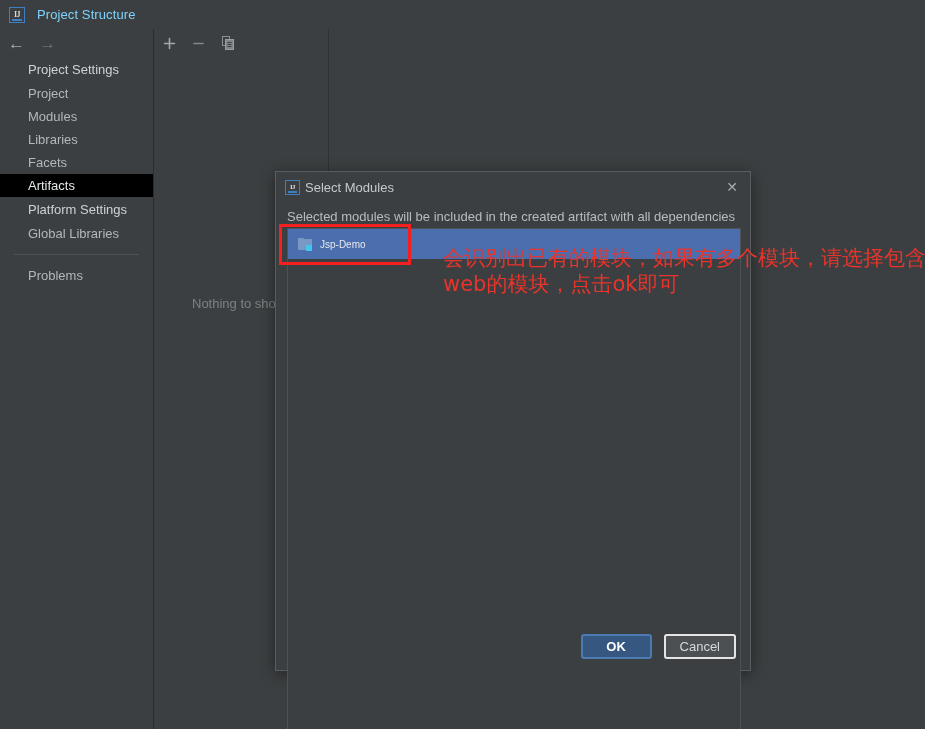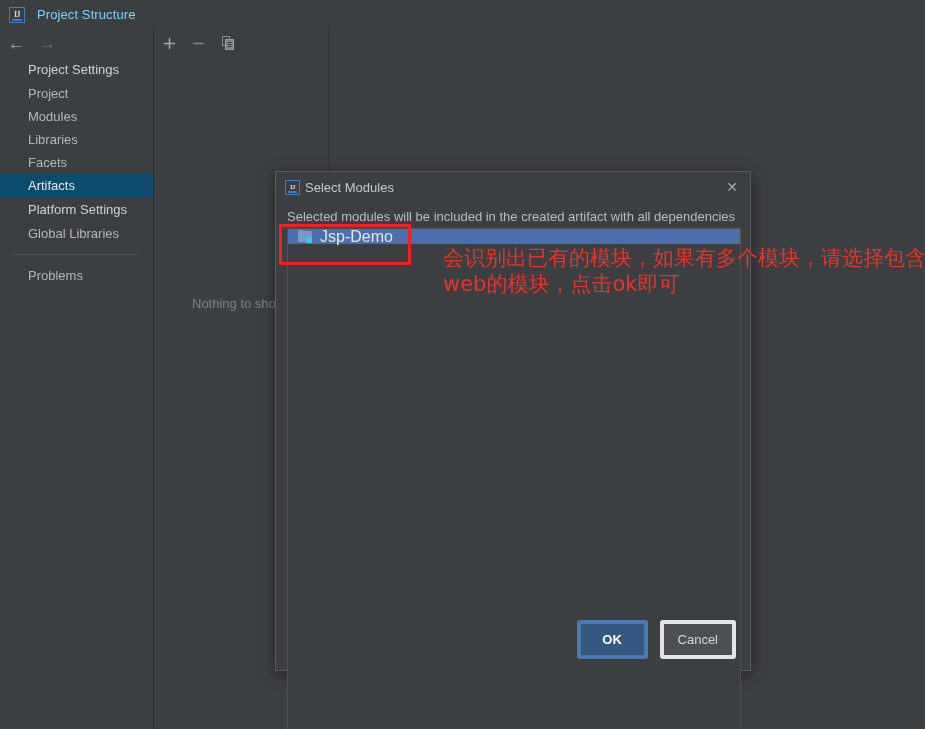--- a/index.html
+++ b/index.html
@@ -42,21 +42,21 @@
   .nav-arrow.dim { color: #6d7174; }
 
   .section-title {
     font-size: 13px; font-weight: normal; color: #cfd2d4;
     padding: 5px 0 5px 28px;
   }
   .nav-item {
     font-size: 13px; color: #b4b7b9; padding: 4px 0 4px 28px; height: 23px;
     line-height: 15px; white-space: nowrap;
   }
-  .nav-item.selected { background: #0c4a6e; color: #e5e8ea; }
+  .nav-item.selected { background: #000000; color: #e5e8ea; }
   .divider-line { height: 1px; background: #4f5255; margin: 9px 14px 9px 14px; }
 
   
   .toolbar {
     position: absolute; left: 155px; top: 29px; width: 770px; height: 28px;
     display: flex; align-items: center; padding-left: 8px; gap: 16px;
   }
   .tb-icon { color: #9a9d9e; display: inline-flex; align-items: center; }
   .content-split {
     position: absolute; left: 328px; top: 29px; width: 1px; height: 700px; background: #2f3132;
@@ -96,22 +96,22 @@
 
   .dlg-desc {
     font-size: 13px; color: #b9bcbe; padding: 7px 0 6px 11px; white-space: nowrap;
   }
 
   .list-box {
     position: absolute; left: 11px; top: 56px; width: 454px; height: 572px;
     background: #3c3f41; border: 1px solid #4f5255; overflow: hidden;
   }
   .list-row {
-    height: 15px; display: flex; align-items: center; padding-left: 10px;
-    font-size: 16px; color: #bcbfc1;
+    height: 30px; display: flex; align-items: center; padding-left: 10px;
+    font-size: 10px; color: #bcbfc1;
   }
   .list-row.selected { background: #4b6eaf; color: #e6e9eb; }
   .module-icon {
     width: 15px; height: 13px; margin-right: 7px; position: relative; flex: none;
   }
   .module-icon .folder {
     position: absolute; left: 0; top: 1px; width: 14px; height: 11px;
     background: #7a98c4; border-radius: 1px;
   }
   .module-icon .tab {
@@ -119,23 +119,23 @@
   }
   .module-icon .chip {
     position: absolute; left: 8px; top: 7px; width: 6px; height: 6px; background: #41c6f0;
   }
 
   .dlg-buttons {
     position: absolute; left: 0; right: 0; bottom: 11px; display: flex;
     justify-content: flex-end; gap: 12px; padding-right: 14px;
   }
   .btn {
-    height: 39px; min-width: 71px; padding: 0 14px;
+    height: 25px; min-width: 71px; padding: 0 14px;
     font-size: 13px; color: #d6d9db; background: #4c5052;
-    border: 4px solid #e5e5e5; border-radius: 3px;
+    border: 2px solid #e5e5e5; border-radius: 3px;
     display: flex; align-items: center; justify-content: center; cursor: pointer;
   }
   .btn.primary {
     background: #365880; border-color: #4c7ab3; color: #ffffff; font-weight: bold;
   }
 
   
   .red-rect {
     position: absolute; border: 3px solid #f42020; pointer-events: none;
   }

